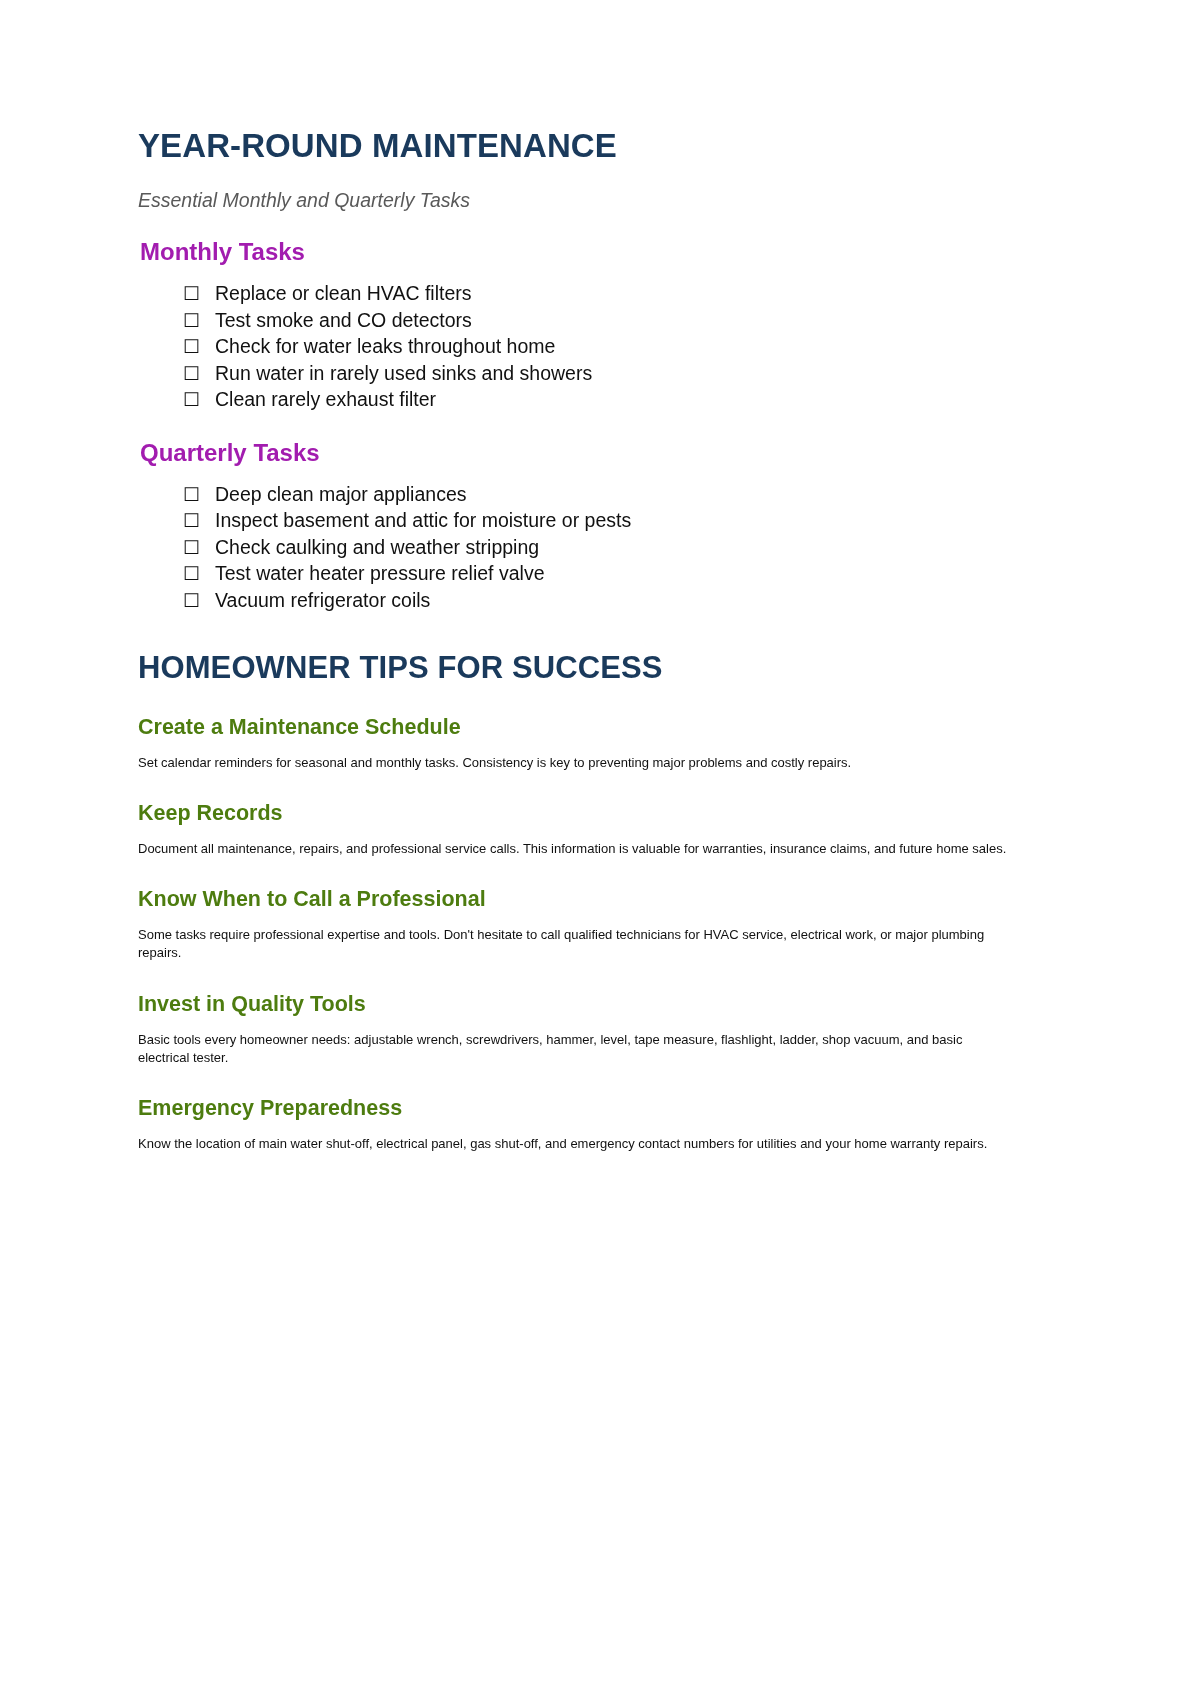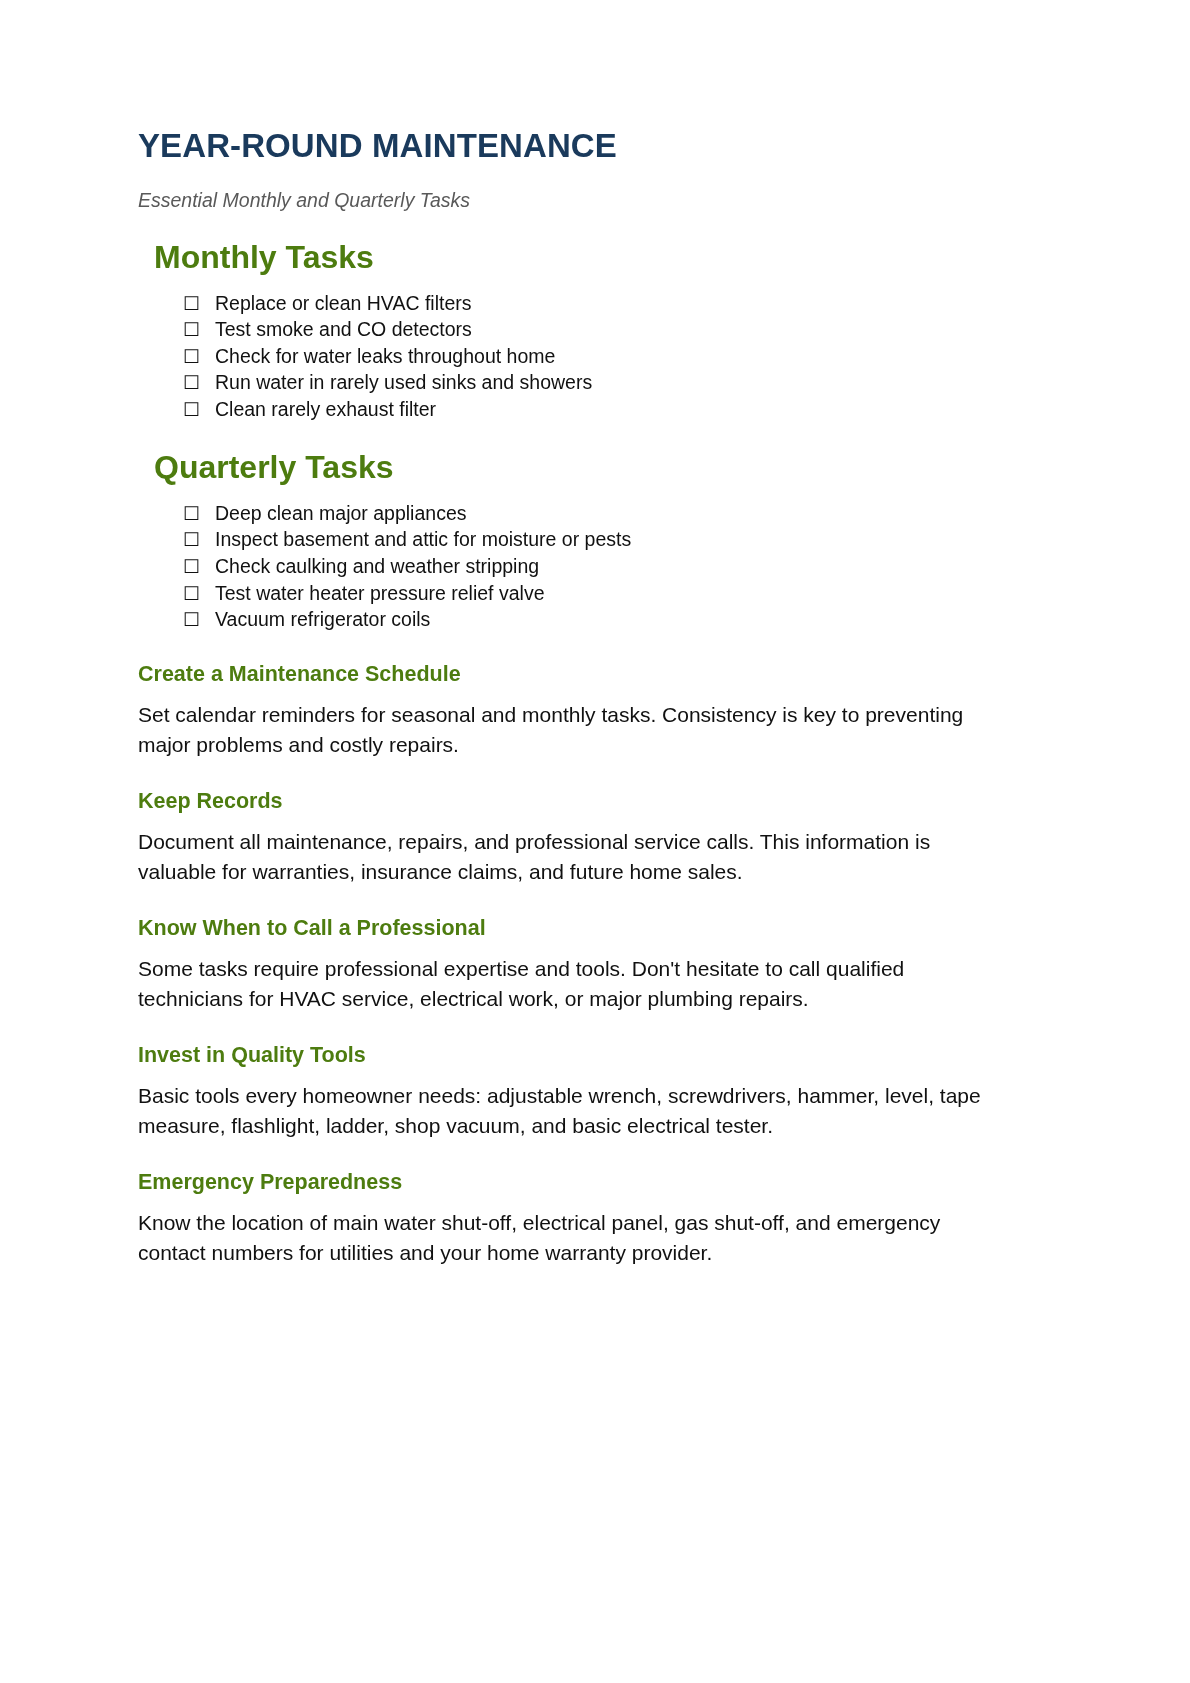--- a/index.html
+++ b/index.html
@@ -33,24 +33,24 @@
   }
   .doc-subtitle {
     font-size: 19.5px;
     font-style: italic;
     color: #595959;
     margin: 24px 0 0 0;
     line-height: 1.2;
   }
 
   .section-h2 {
-    font-size: 32px;
+    font-size: 24px;
     font-weight: bold;
-    color: #4d7c0f;
-    margin: 26px 0 0 16px;
+    color: #a21caf;
+    margin: 26px 0 0 2px;
     line-height: 1.2;
   }
 
   .big-h1 {
     font-size: 31px;
     font-weight: bold;
     color: #1a3a5c;
     margin: 37px 0 0 0;
     line-height: 1.15;
     letter-spacing: 0.1px;
@@ -83,21 +83,21 @@
     flex: 0 0 32px;
     font-size: 19px;
     color: #111111;
     line-height: 1.345;
   }
   .item-text {
     display: inline-block;
   }
 
   .body-text {
-    font-size: 21px;
+    font-size: 13px;
     color: #111111;
     line-height: 1.41;
     margin: 14px 0 0 0;
     max-width: 872px;
   }
   .tips-block .body-text { margin-top: 13px; }
 </style>
 </head>
 <body>
 
@@ -147,20 +147,21 @@
     <li>
       <span class="checkbox-glyph">☐</span>
       <span class="item-text">Test water heater pressure relief valve</span>
     </li>
     <li>
       <span class="checkbox-glyph">☐</span>
       <span class="item-text">Vacuum refrigerator coils</span>
     </li>
   </ul>
 
+  <h1 class="big-h1">HOMEOWNER TIPS FOR SUCCESS</h1>
 
   <div class="tips-block">
     <h3 class="tip-h3">Create a Maintenance Schedule</h3>
     <p class="body-text">Set calendar reminders for seasonal and monthly tasks. Consistency is key to preventing major problems and costly repairs.</p>
   </div>
 
   <div class="tips-block">
     <h3 class="tip-h3">Keep Records</h3>
     <p class="body-text">Document all maintenance, repairs, and professional service calls. This information is valuable for warranties, insurance claims, and future home sales.</p>
   </div>
@@ -170,16 +171,16 @@
     <p class="body-text">Some tasks require professional expertise and tools. Don't hesitate to call qualified technicians for HVAC service, electrical work, or major plumbing repairs.</p>
   </div>
 
   <div class="tips-block">
     <h3 class="tip-h3">Invest in Quality Tools</h3>
     <p class="body-text">Basic tools every homeowner needs: adjustable wrench, screwdrivers, hammer, level, tape measure, flashlight, ladder, shop vacuum, and basic electrical tester.</p>
   </div>
 
   <div class="tips-block">
     <h3 class="tip-h3">Emergency Preparedness</h3>
-    <p class="body-text">Know the location of main water shut-off, electrical panel, gas shut-off, and emergency contact numbers for utilities and your home warranty provider.</p>
+    <p class="body-text">Know the location of main water shut-off, electrical panel, gas shut-off, and emergency contact numbers for utilities and your home warranty repairs.</p>
   </div>
 
 </div>
 
 </body></html>

